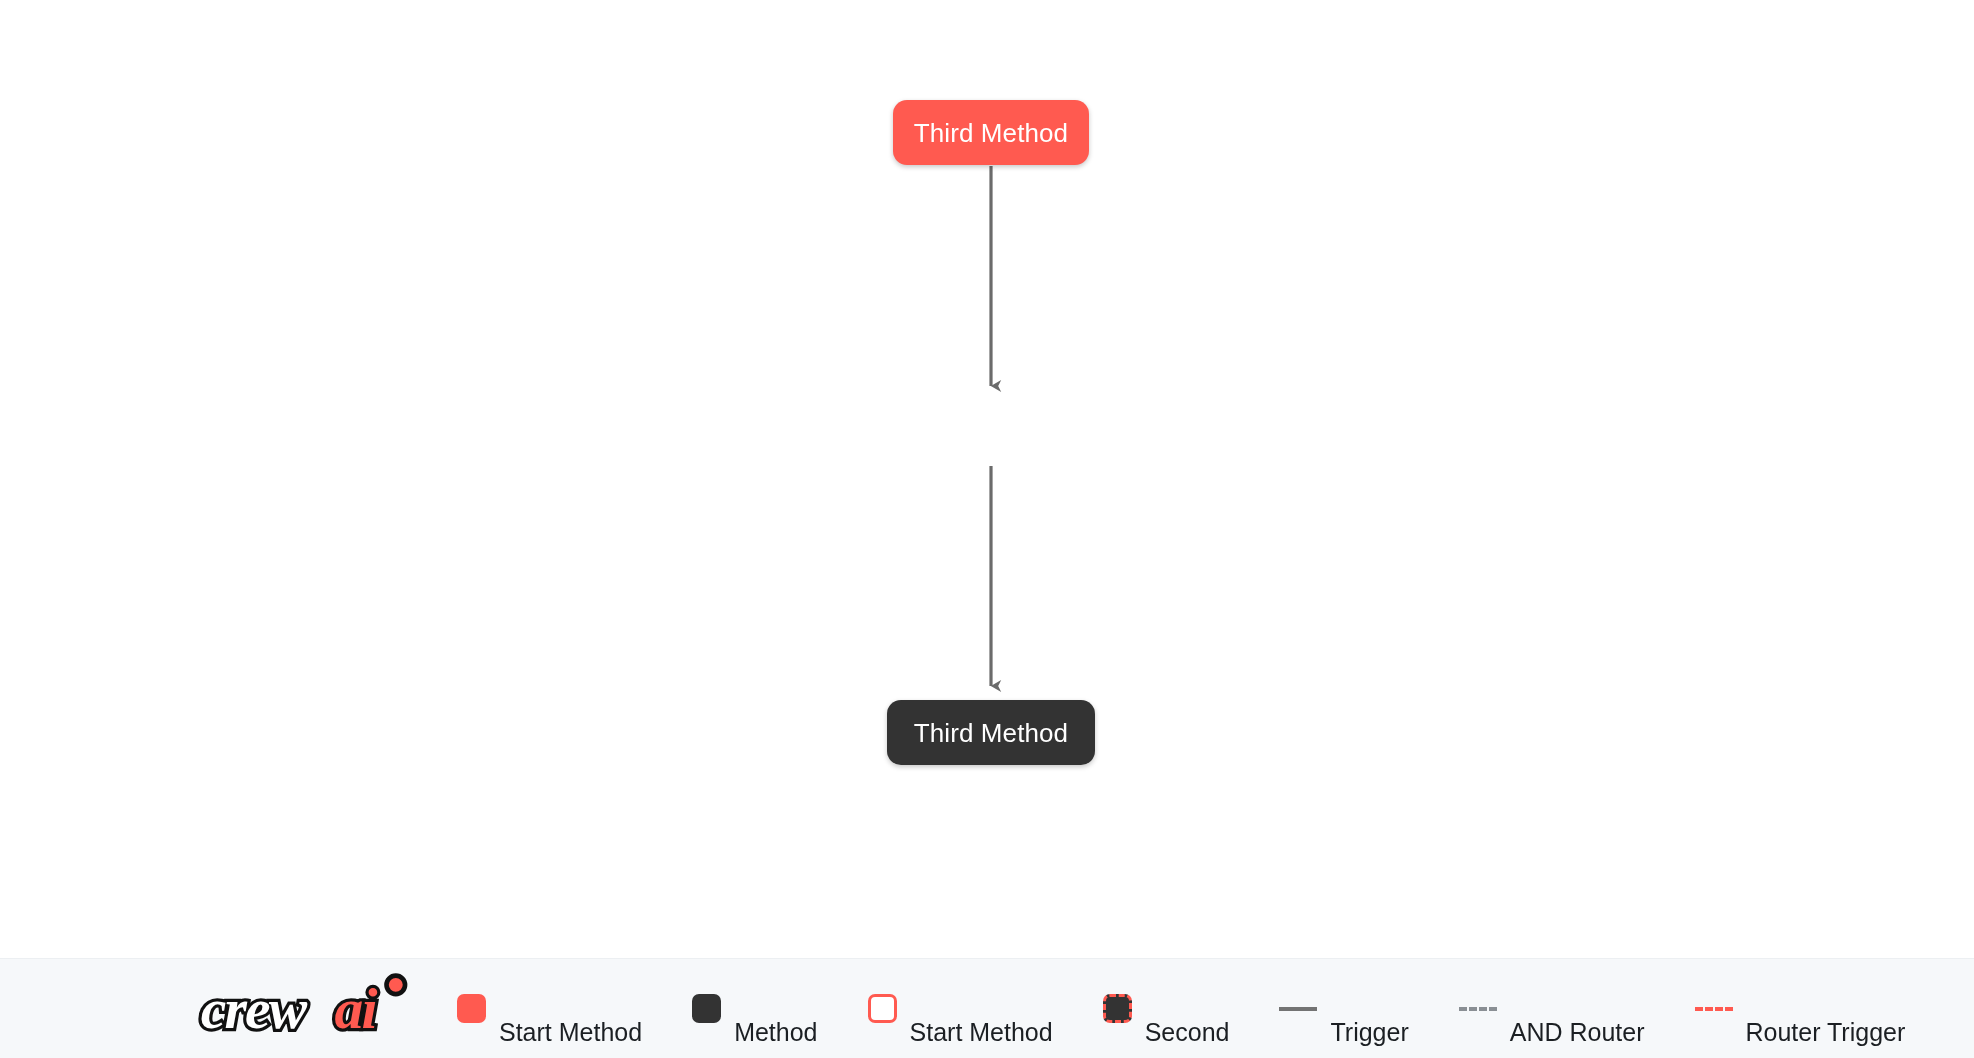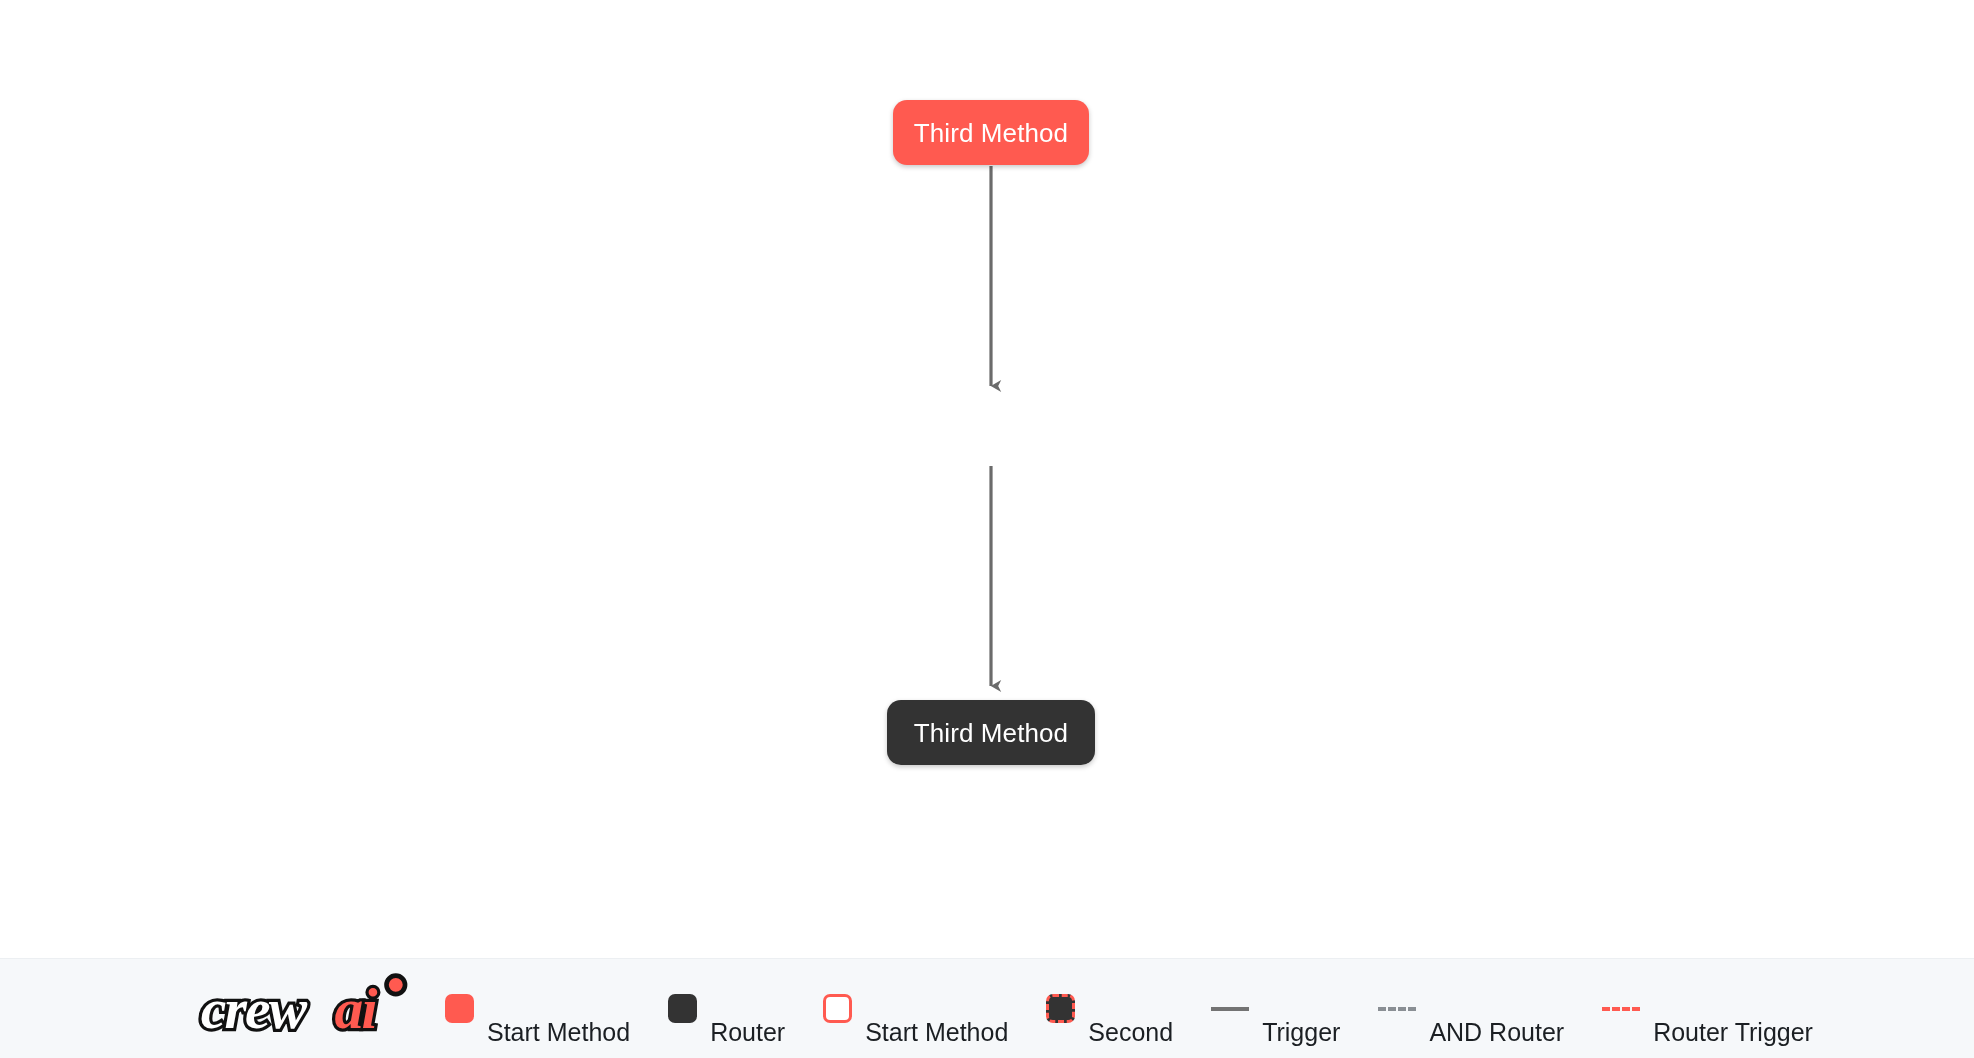--- a/index.html
+++ b/index.html
@@ -68,21 +68,21 @@
     position: absolute;
     left: 0;
     top: 958px;
     width: 1974px;
     height: 100px;
     background: #f6f8fa;
     border-top: 1px solid #eceff2;
     display: flex;
     align-items: center;
     padding-left: 196px;
-    gap: 0;
+    gap: 12px;
   }
 
   #legend-logo {
     width: 225px;
     height: 78px;
     flex: 0 0 auto;
     margin-right: 24px;
     display: flex;
     align-items: center;
   }
@@ -171,21 +171,21 @@
       </svg>
     </div>
 
     <div class="legend-item">
       <span class="swatch swatch-start"></span>
       <span class="legend-label">Start Method</span>
     </div>
 
     <div class="legend-item">
       <span class="swatch swatch-method"></span>
-      <span class="legend-label">Router</span>
+      <span class="legend-label">Method</span>
     </div>
 
     <div class="legend-item">
       <span class="swatch swatch-crew"></span>
       <span class="legend-label">Start Method</span>
     </div>
 
     <div class="legend-item">
       <span class="swatch swatch-router"></span>
       <span class="legend-label">Second</span>

